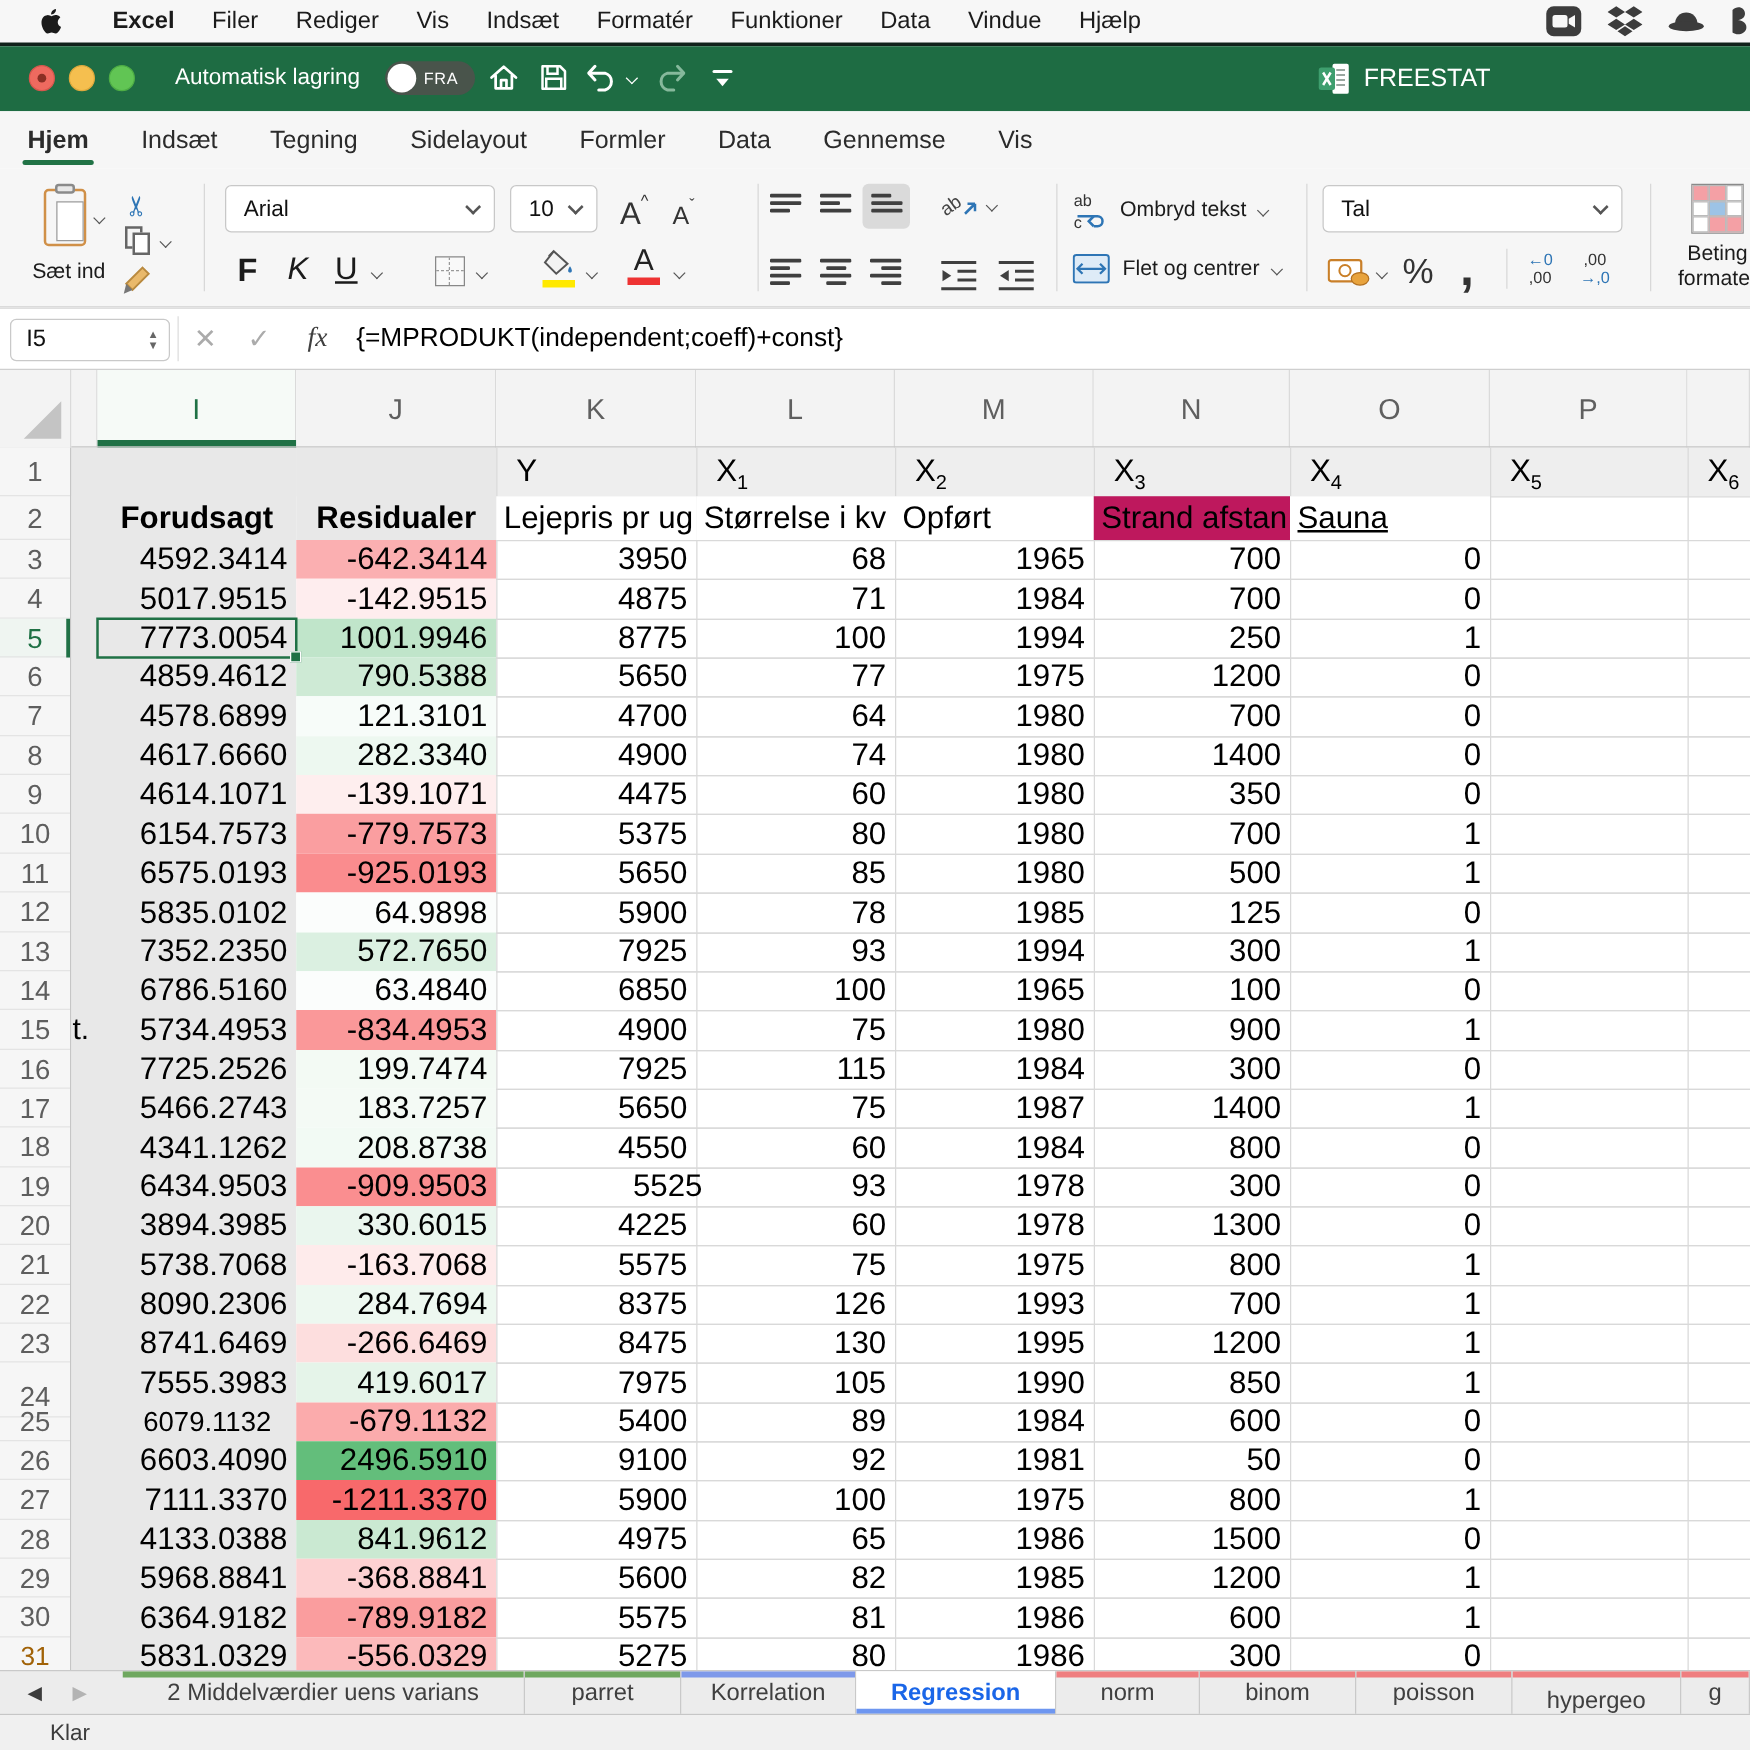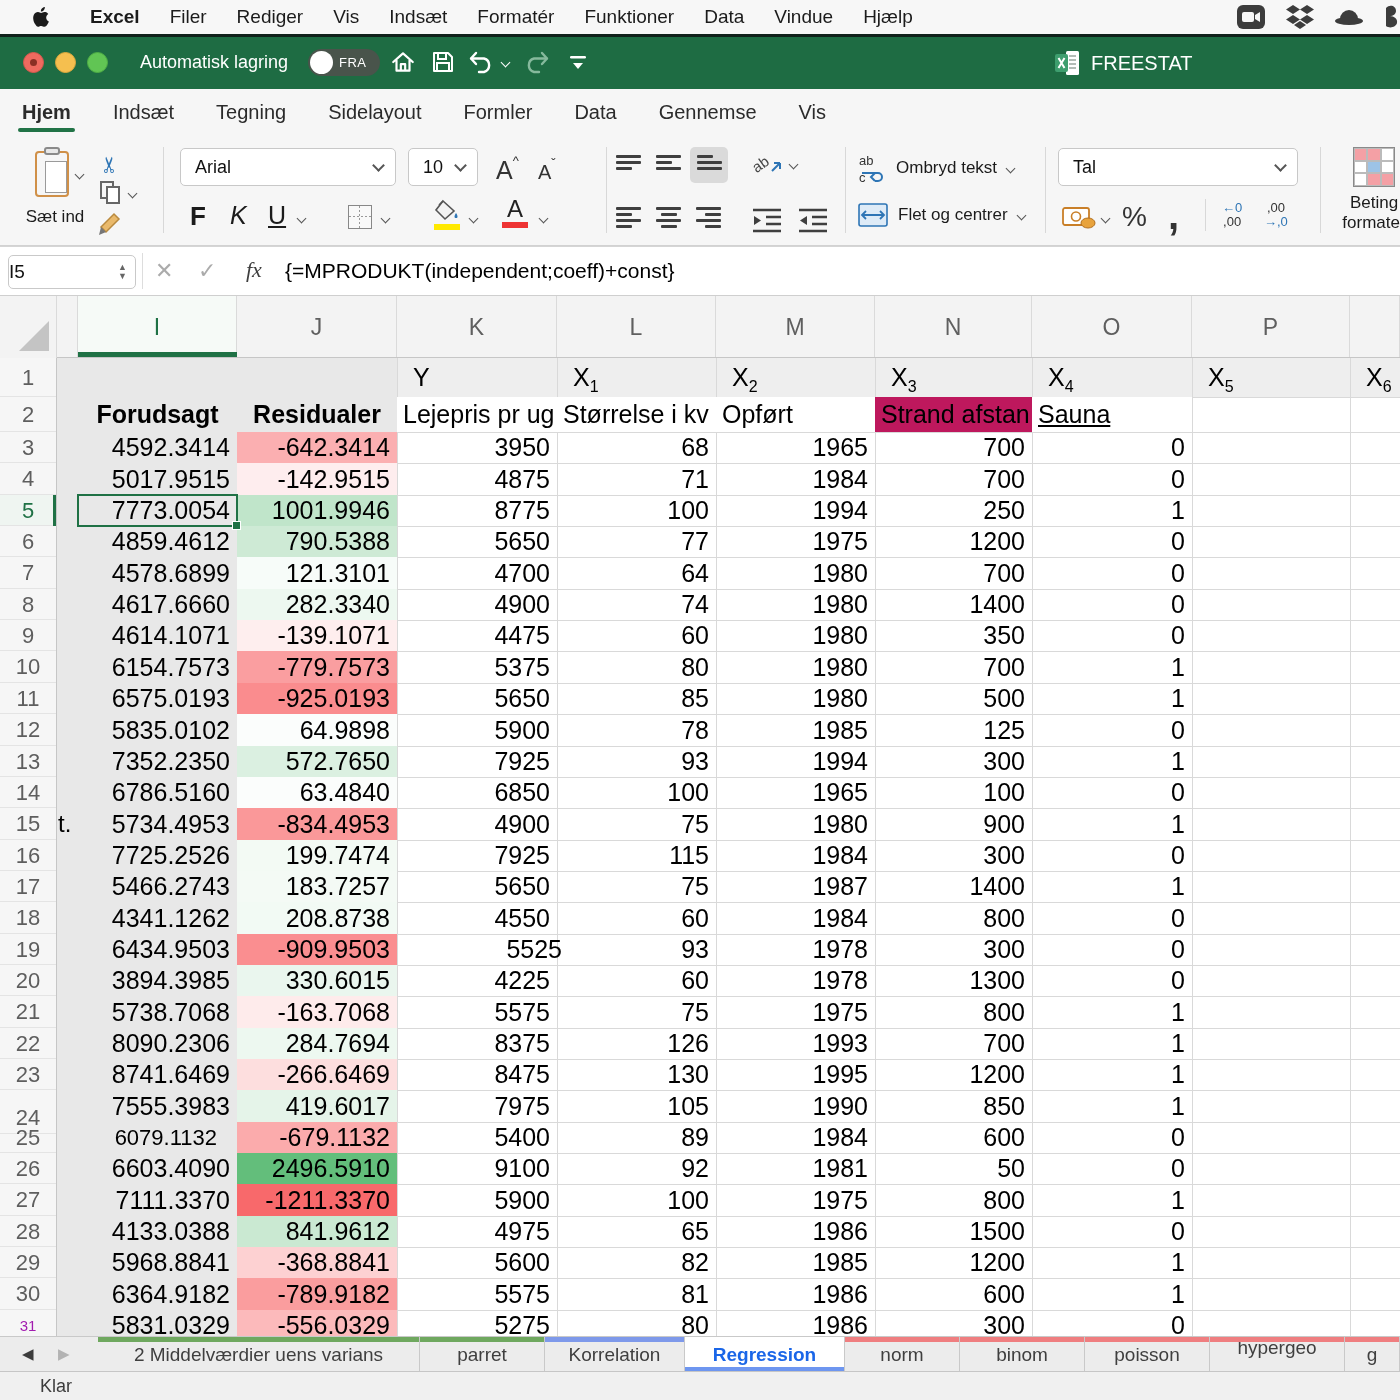--- a/index.html
+++ b/index.html
@@ -51,21 +51,21 @@
   .glyph{font-size:24px;color:#1b1b1b;}
   .lines-icon{display:flex;flex-direction:column;gap:3.5px;width:25px;}
   .lines-icon .ln{height:2.5px;background:#3f3f3f;border-radius:1px;}
   .selbox{background:#DADADA;border-radius:5px;}
   svg{display:block;}
 
   
   #formulabar{position:absolute;left:0;top:246px;width:1400px;height:50px;background:#FFFFFF;
     border-top:1px solid #D5D5D5;border-bottom:1px solid #CFCFCF;}
   #namebox{position:absolute;left:8px;top:8px;width:128px;height:34px;border:1px solid #C9C9C9;border-radius:5px;background:#fff;display:flex;align-items:center;}
-  #namebox-text{font-size:19px;color:#111;flex:1;}
+  #namebox-text{font-size:19px;color:#111;margin-left:12px;flex:1;}
   #namebox-stepper{display:flex;flex-direction:column;margin-right:8px;font-size:9px;color:#666;line-height:9px;}
   #fb-divider{position:absolute;left:142px;top:6px;bottom:6px;width:1px;background:#DDD;}
   #fb-cancel{position:absolute;left:155px;top:11px;font-size:22px;color:#ABABAB;}
   #fb-enter{position:absolute;left:198px;top:11px;font-size:22px;color:#ABABAB;}
   #fb-fx{position:absolute;left:246px;top:10px;font-size:22px;color:#3f3f3f;font-family:"Liberation Serif",serif;font-style:italic;}
   #fb-formula{position:absolute;left:285px;top:12px;font-size:21px;color:#000;white-space:nowrap;}
 
   
   #sheet-area{position:absolute;left:0;top:296px;width:1400px;height:1040px;overflow:hidden;background:#fff;}
   .colhead{position:absolute;top:0;height:62px;background:#F3F3F3;border-right:1px solid #DADADA;
@@ -749,21 +749,21 @@
       <div style="position: absolute; left: 0px; top: 638px; width: 56px; height: 32px; line-height: 32px; text-align: center; font-size: 22px; color: rgb(94, 94, 94); border-bottom: 1px solid rgb(228, 228, 228);">21</div>
       <div style="position: absolute; left: 0px; top: 670px; width: 56px; height: 31px; line-height: 31px; text-align: center; font-size: 22px; color: rgb(94, 94, 94); border-bottom: 1px solid rgb(228, 228, 228);">22</div>
       <div style="position: absolute; left: 0px; top: 701px; width: 56px; height: 31px; line-height: 31px; text-align: center; font-size: 22px; color: rgb(94, 94, 94); border-bottom: 1px solid rgb(228, 228, 228);">23</div>
       <div style="position: absolute; left: 0px; top: 732px; width: 56px; height: 32px; line-height: 32px; text-align: center; font-size: 22px; color: rgb(94, 94, 94); border-bottom: 1px solid rgb(228, 228, 228); margin-top: 12px;">24</div>
       <div style="position: absolute; left: 0px; top: 764px; width: 56px; height: 31px; line-height: 31px; text-align: center; font-size: 22px; color: rgb(94, 94, 94); border-bottom: 1px solid rgb(228, 228, 228);">25</div>
       <div style="position: absolute; left: 0px; top: 795px; width: 56px; height: 31px; line-height: 31px; text-align: center; font-size: 22px; color: rgb(94, 94, 94); border-bottom: 1px solid rgb(228, 228, 228);">26</div>
       <div style="position: absolute; left: 0px; top: 826px; width: 56px; height: 32px; line-height: 32px; text-align: center; font-size: 22px; color: rgb(94, 94, 94); border-bottom: 1px solid rgb(228, 228, 228);">27</div>
       <div style="position: absolute; left: 0px; top: 858px; width: 56px; height: 31px; line-height: 31px; text-align: center; font-size: 22px; color: rgb(94, 94, 94); border-bottom: 1px solid rgb(228, 228, 228);">28</div>
       <div style="position: absolute; left: 0px; top: 889px; width: 56px; height: 31px; line-height: 31px; text-align: center; font-size: 22px; color: rgb(94, 94, 94); border-bottom: 1px solid rgb(228, 228, 228);">29</div>
       <div style="position: absolute; left: 0px; top: 920px; width: 56px; height: 32px; line-height: 32px; text-align: center; font-size: 22px; color: rgb(94, 94, 94); border-bottom: 1px solid rgb(228, 228, 228);">30</div>
-      <div style="position: absolute; left: 0px; top: 952px; width: 56px; height: 31px; line-height: 31px; text-align: center; font-size: 15px; color: #a21caf; border-bottom: 1px solid rgb(228, 228, 228);">31</div>
+      <div style="position: absolute; left: 0px; top: 952px; width: 56px; height: 31px; line-height: 31px; text-align: center; font-size: 21px; color: #a16207; border-bottom: 1px solid rgb(228, 228, 228);">31</div>
     </div>
   </div>
 
 <div id="tabbar" class="abs" style="left:0;top:1336px;width:1400px;height:35px;background:#ECECEC;border-top:1px solid #C9C9C9">
   <div class="abs" style="left:22px;top:8px;font-size:15px;color:#3c3c3c">◀</div>
   <div class="abs" style="left:58px;top:8px;font-size:15px;color:#B3B3B3">▶</div>
   <div id="tabs-container" class="abs" style="left:98px;top:0;height:35px;display:flex">
       <div style="position: relative; width: 322px; height: 35px; display: flex; align-items: center; justify-content: center; font-size: 19px; border-right: 1px solid rgb(201, 201, 201); white-space: nowrap; overflow: hidden; color: rgb(63, 63, 63);">
         <div style="position: absolute; left: 0px; right: 0px; height: 5px; top: 0px; background: rgb(111, 168, 95);"></div>
         <span>2 Middelværdier uens varians</span>
@@ -785,21 +785,21 @@
         <span>norm</span>
       </div>
       <div style="position: relative; width: 125px; height: 35px; display: flex; align-items: center; justify-content: center; font-size: 19px; border-right: 1px solid rgb(201, 201, 201); white-space: nowrap; overflow: hidden; color: rgb(63, 63, 63);">
         <div style="position: absolute; left: 0px; right: 0px; height: 5px; top: 0px; background: rgb(239, 126, 128);"></div>
         <span>binom</span>
       </div>
       <div style="position: relative; width: 125px; height: 35px; display: flex; align-items: center; justify-content: center; font-size: 19px; border-right: 1px solid rgb(201, 201, 201); white-space: nowrap; overflow: hidden; color: rgb(63, 63, 63);">
         <div style="position: absolute; left: 0px; right: 0px; height: 5px; top: 0px; background: rgb(239, 126, 128);"></div>
         <span>poisson</span>
       </div>
-      <div style="position: relative; width: 135px; height: 35px; display: flex; align-items: flex-start; justify-content: center; font-size: 19px; border-right: 1px solid rgb(201, 201, 201); white-space: nowrap; overflow: hidden; color: rgb(63, 63, 63);">
+      <div style="position: relative; width: 135px; height: 35px; display: flex; align-items: flex-end; justify-content: center; font-size: 19px; border-right: 1px solid rgb(201, 201, 201); white-space: nowrap; overflow: hidden; color: rgb(63, 63, 63);">
         <div style="position: absolute; left: 0px; right: 0px; height: 5px; top: 0px; background: rgb(239, 126, 128);"></div>
         <span>hypergeo</span>
       </div>
       <div style="position: relative; width: 55px; height: 35px; display: flex; align-items: center; justify-content: center; font-size: 19px; border-right: 1px solid rgb(201, 201, 201); white-space: nowrap; overflow: hidden; color: rgb(63, 63, 63);">
         <div style="position: absolute; left: 0px; right: 0px; height: 5px; top: 0px; background: rgb(239, 126, 128);"></div>
         <span>g</span>
       </div>
     </div>
 </div>
 <div id="statusbar" class="abs" style="left:0;top:1371px;width:1400px;height:29px;background:#F0F0F0;border-top:1px solid #C6C6C6">

